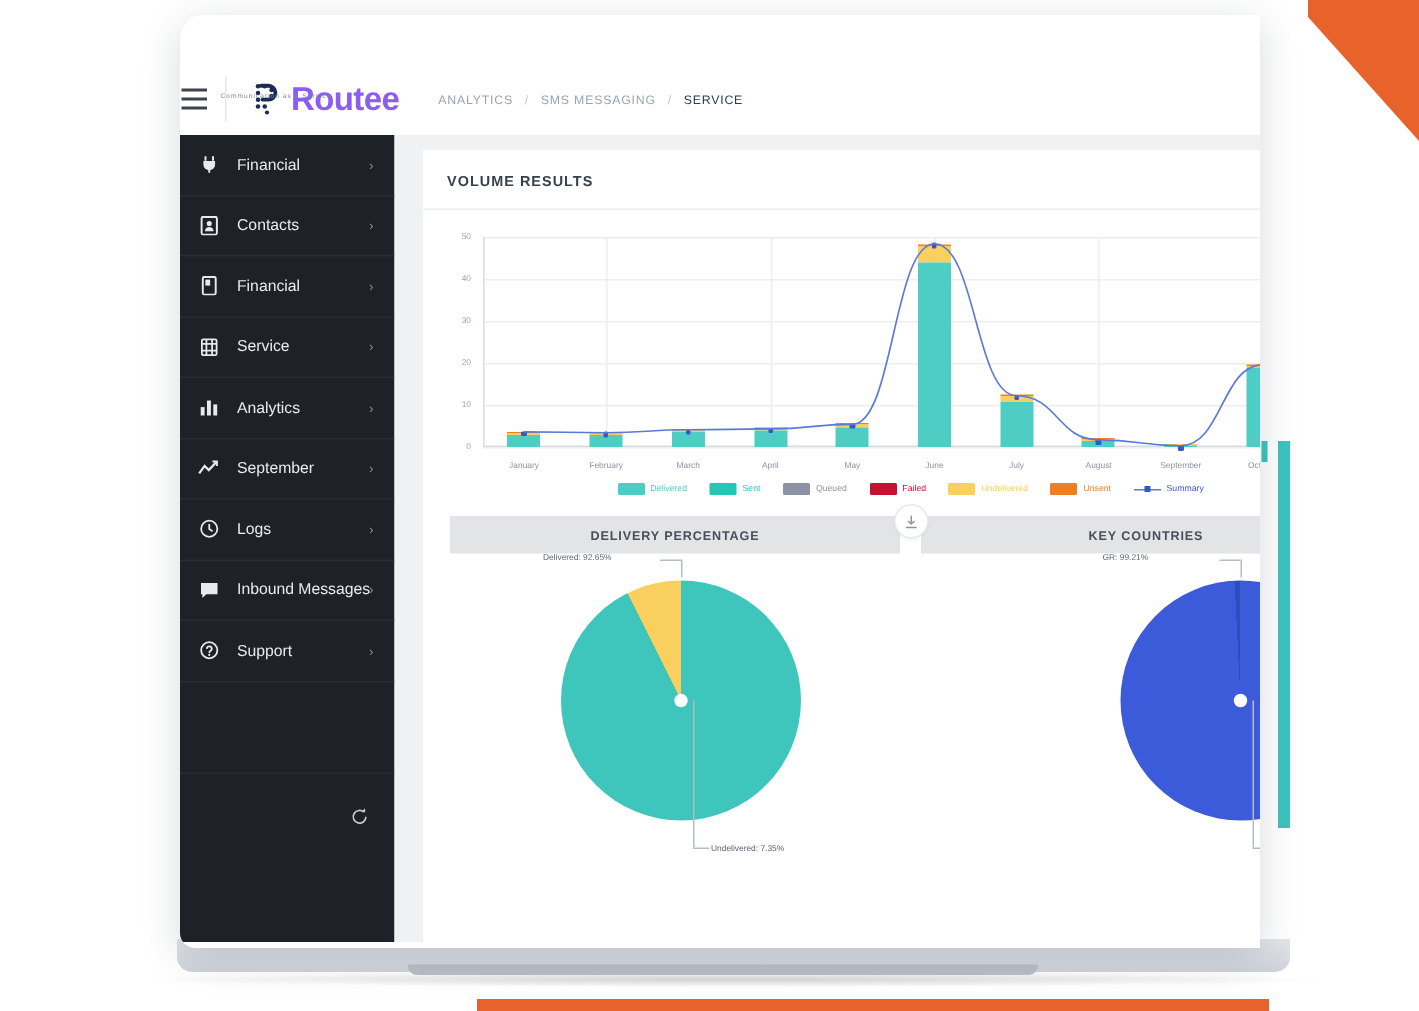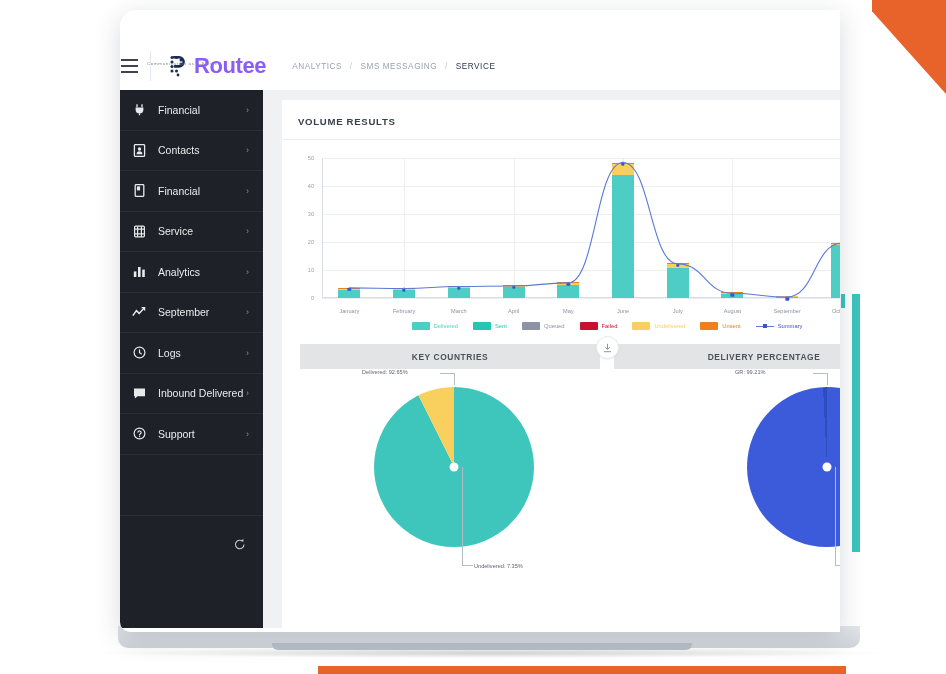--- a/index.html
+++ b/index.html
@@ -345,21 +345,21 @@
           <span class="mi-label">Logs</span>
           <span class="mi-arrow">›</span>
         </div>
 
         <div class="menu-item">
           <span class="mi-icon">
             <svg width="13" height="13" viewBox="0 0 13 13" fill="#e7e9ec">
               <path d="M1 1.6h11v7.6H4.6L1.9 11.6V9.2H1z"></path>
             </svg>
           </span>
-          <span class="mi-label">Inbound Delivered</span>
+          <span class="mi-label">Inbound Messages</span>
           <span class="mi-arrow">›</span>
         </div>
 
         <div class="menu-item">
           <span class="mi-icon">
             <svg width="13" height="13" viewBox="0 0 13 13" fill="none" stroke="#e7e9ec" stroke-width="1.2">
               <circle cx="6.5" cy="6.5" r="5.4"></circle>
               <path d="M4.9 5.1a1.7 1.7 0 0 1 3.3.5c0 1.1-1.6 1.3-1.6 2.3" stroke-linecap="round"></path>
               <circle cx="6.5" cy="9.6" r="0.7" fill="#e7e9ec" stroke="none"></circle>
             </svg>
@@ -504,22 +504,22 @@
               <div class="legend-item">
                 <div class="legend-line">
                   <span class="ln"></span>
                   <span class="dt"></span>
                 </div>
                 <div class="legend-label" style="color: rgb(54, 88, 198);">Summary</div>
               </div>
             </div>
 
           <div class="tab-row">
+            <div class="tab">DELIVERY PERCENTAGE</div>
             <div class="tab">KEY COUNTRIES</div>
-            <div class="tab">DELIVERY PERCENTAGE</div>
           </div>
 
           <div class="download-btn">
             <svg width="9" height="10" viewBox="0 0 10 11" fill="none" stroke="#8d93a0" stroke-width="1.1">
               <path d="M5 0.8v6"></path>
                 <path d="M2.6 4.7 L5 7 L7.4 4.7"></path>
                 <path d="M1 9.6h8"></path>
             </svg>
           </div>
 

